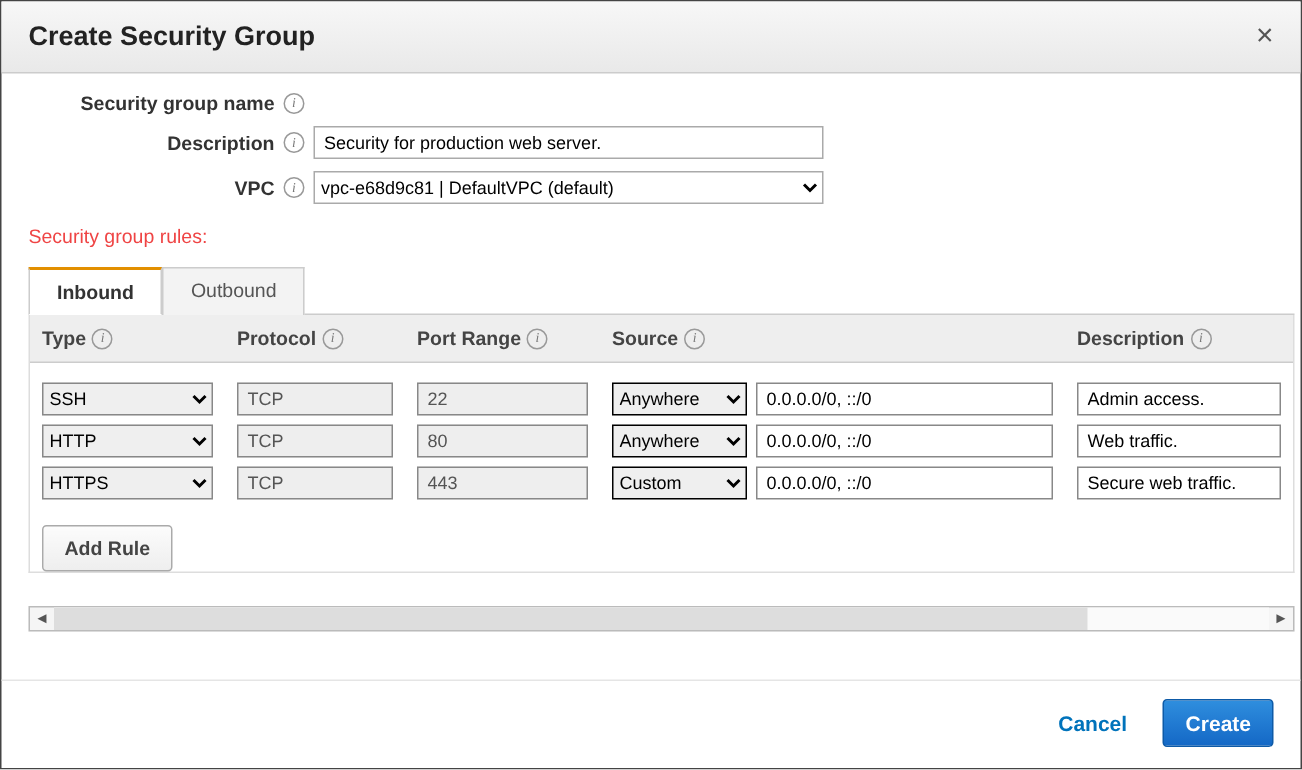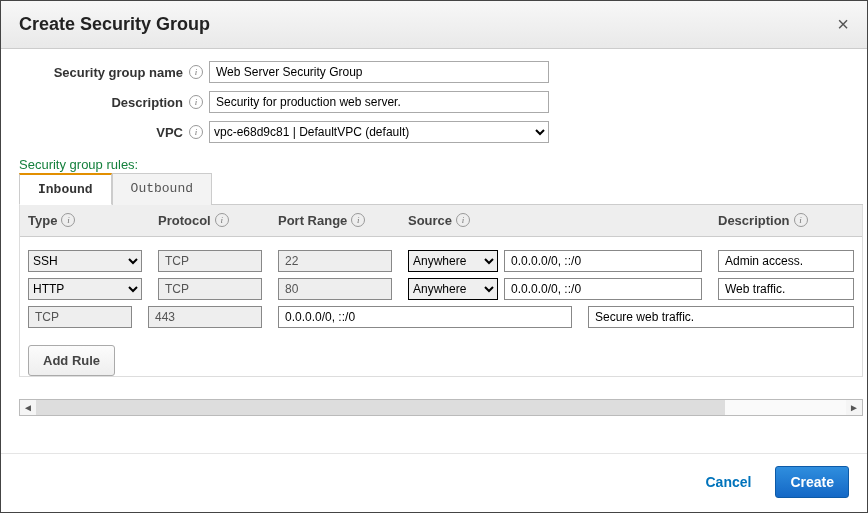--- a/index.html
+++ b/index.html
@@ -85,27 +85,26 @@
   }
   .select-input {
     width: 340px;
     height: 22px;
     border: 1px solid #aaa;
     font-size: 12px;
     background: #fff;
   }
   .rules-label {
     margin-top: 6px;
-    margin-bottom: 0;
-    color: #15803d;
+    margin-bottom: 12px;
+    color: #ef4444;
   }
   .tabs {
     display: flex;
     border-bottom: 1px solid #ccc;
-    font-family: Liberation Mono, monospace;
   }
   .tab {
     padding: 7px 18px;
     border: 1px solid #ccc;
     border-bottom: none;
     background: #f3f3f3;
     cursor: pointer;
     font-size: 13px;
     color: #555;
     position: relative;
@@ -126,21 +125,21 @@
     display: flex;
     background: #eee;
     border-bottom: 1px solid #ccc;
   }
   .rules-header > div {
     padding: 8px 8px;
     font-weight: bold;
     font-size: 13px;
     color: #444;
     display: flex;
-    align-items: flex-start;
+    align-items: center;
     gap: 4px;
   }
   .col-type { width: 130px; }
   .col-protocol { width: 120px; }
   .col-port { width: 130px; }
   .col-source { width: 310px; }
   .col-desc { flex: 1; }
   .rules-body {
     padding: 10px 0 0 0;
   }
@@ -263,21 +262,20 @@
     <div class="close-x">×</div>
   </div>
 
   <div class="dialog-body">
 
     <div class="form-row">
       <div class="form-label">
         <span>Security group name</span>
         <span class="info-icon">i</span>
       </div>
-      <input class="text-input" value="Web Server Security Group" style="">
     </div>
 
     <div class="form-row">
       <div class="form-label">
         <span>Description</span>
         <span class="info-icon">i</span>
       </div>
       <input class="text-input" value="Security for production web server." style="">
     </div>
 
@@ -344,24 +342,26 @@
           <div class="col-source">
             <div class="source-wrap">
               <select class="source-select"><option>Anywhere</option></select>
               <input class="source-cidr" value="0.0.0.0/0, ::/0" style="">
             </div>
           </div>
           <div class="col-desc"><input class="rule-text" value="Web traffic." style=""></div>
         </div>
 
         <div class="rule-row">
+          <div class="col-type"><select class="rule-select"><option>HTTPS</option></select></div>
           <div class="col-protocol"><input class="rule-text readonly" readonly="" value="TCP" style=""></div>
           <div class="col-port"><input class="rule-text readonly" readonly="" value="443" style=""></div>
           <div class="col-source">
             <div class="source-wrap">
+              <select class="source-select"><option>Custom</option></select>
               <input class="source-cidr" value="0.0.0.0/0, ::/0" style="">
             </div>
           </div>
           <div class="col-desc"><input class="rule-text" value="Secure web traffic." style=""></div>
         </div>
 
         <button class="add-rule-btn">Add Rule</button>
       </div>
     </div>
 

